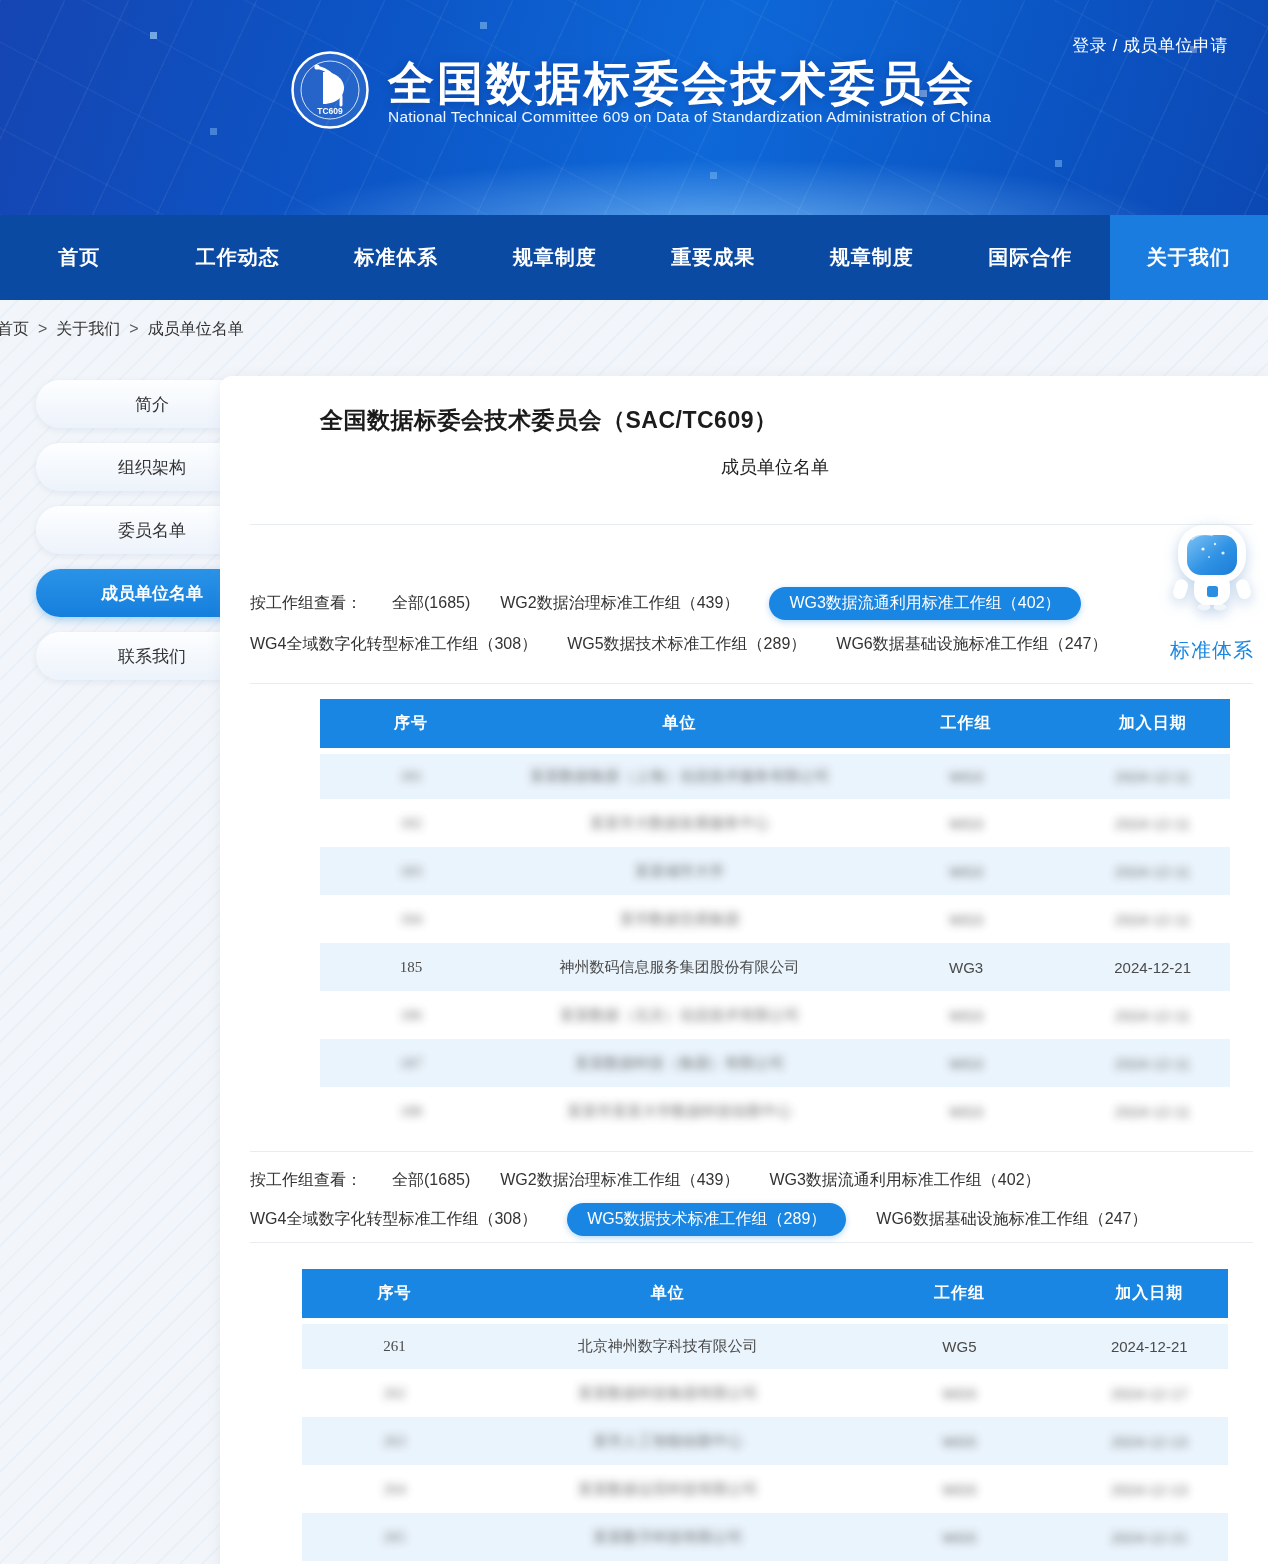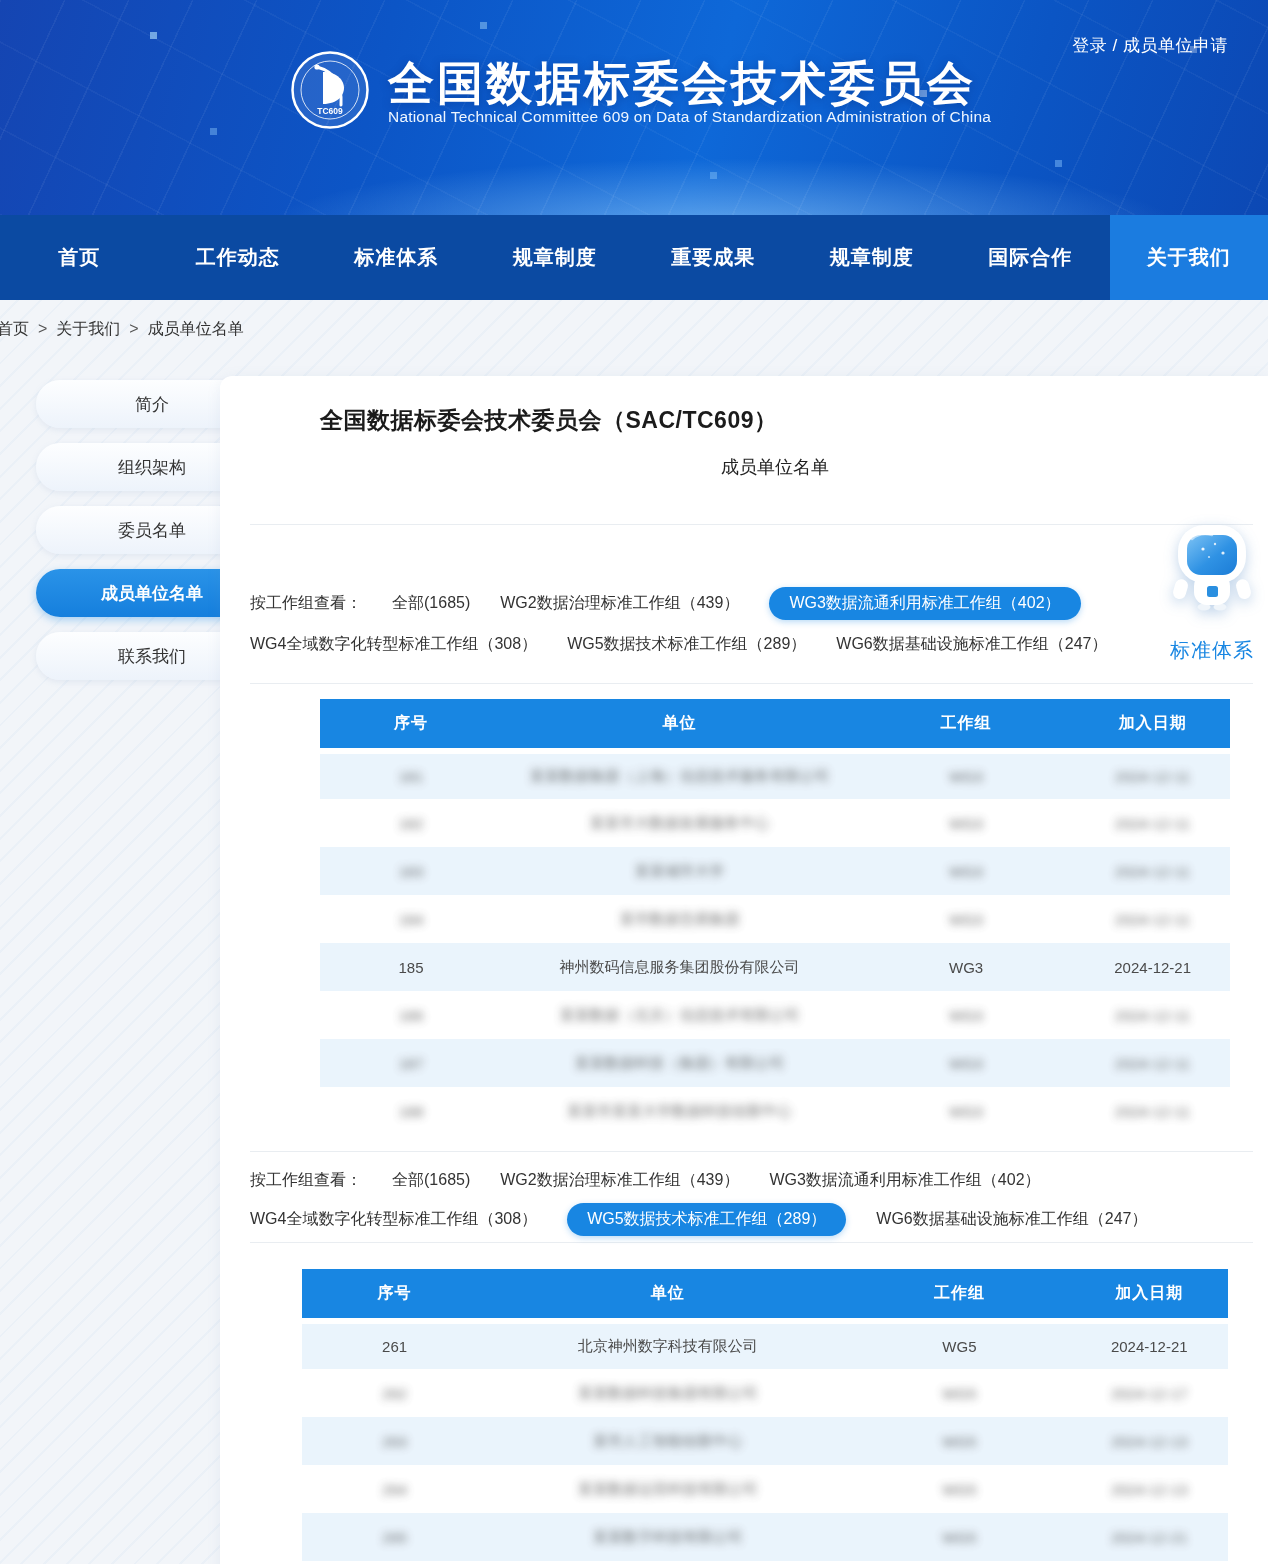--- a/index.html
+++ b/index.html
@@ -64,21 +64,21 @@
   .filter-label{ color:#333; }
   .filter-option{ cursor:pointer; white-space:nowrap; }
   .filter-option.active{ background:#1886e2; color:#fff; border-radius:17px; padding:6px 20px; box-shadow:0 2px 6px rgba(24,134,226,.3);}
   
   table{ border-collapse:collapse; table-layout:fixed; }
   table.t0{ width:910px; margin:15px 0 16px 70px; }
   table.t1{ width:926px; margin:26px 0 0 52px; }
   th{ background:#1886e2; color:#fff; font-weight:600; font-size:16px; height:52px; border-bottom:6px solid #fff; letter-spacing:1px;}
   td{ height:48px; text-align:center; font-size:15px; color:#4a4a4a; overflow:hidden; white-space:nowrap;}
   tbody tr:nth-child(odd){ background:#eaf4fc; }
-  th:nth-child(1),td:nth-child(1){ width:20%; }
+  th:nth-child(1),td:nth-child(1){ width:20%;font-family:Liberation Serif, serif; }
   th:nth-child(2),td:nth-child(2){ width:39%; }
   th:nth-child(3),td:nth-child(3){ width:24%; }
   th:nth-child(4),td:nth-child(4){ width:17%; }
   .blur{ filter:blur(4px); opacity:.8; }
   
   .assistant{ position:absolute; top:147px; right:8px; width:96px; text-align:center; cursor:pointer; z-index:5;}
   .assistant svg{ filter:drop-shadow(0 4px 7px rgba(30,100,180,.28)); }
   .assistant-label{ color:#1886e2; font-size:20px; font-weight:500; margin-top:22px; letter-spacing:1px;}
 </style>
 </head>

